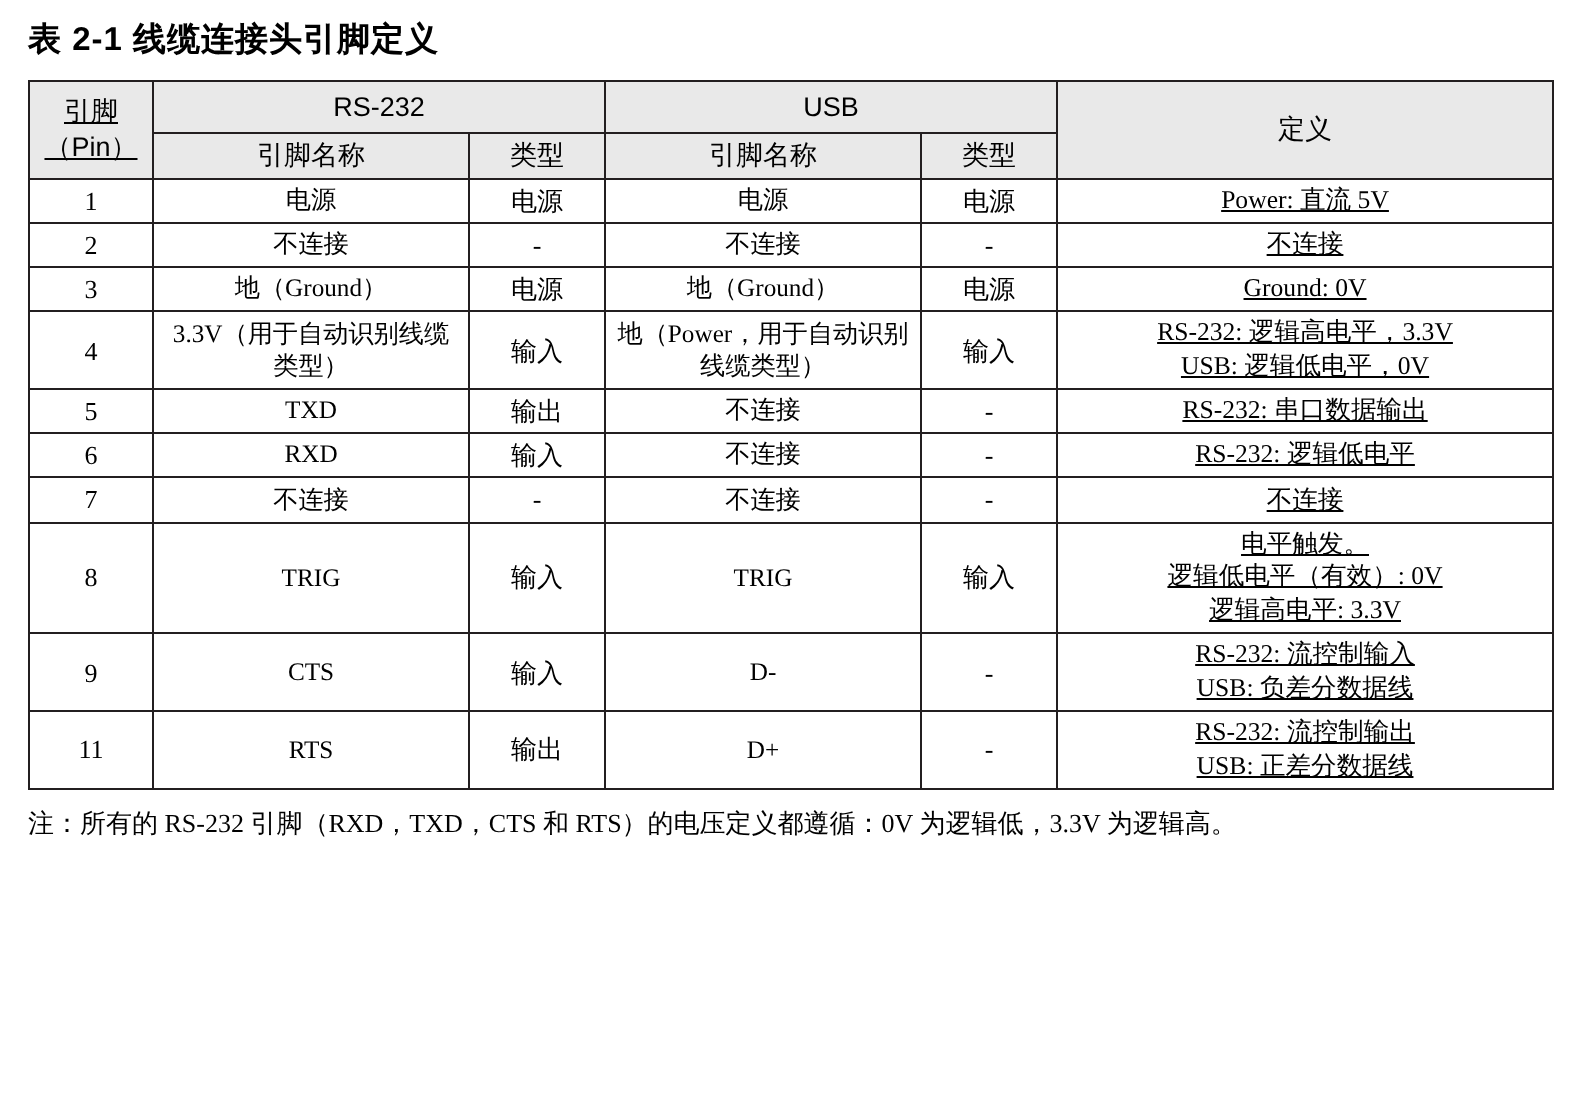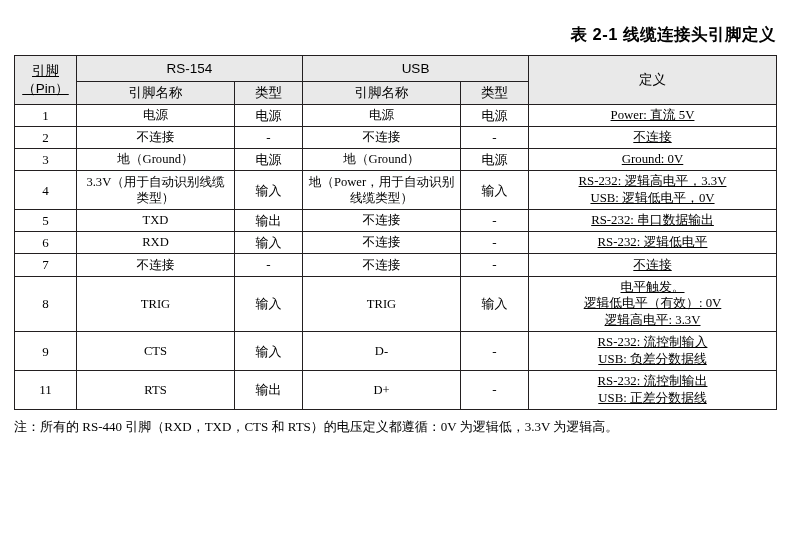--- a/index.html
+++ b/index.html
@@ -15,26 +15,26 @@
     overflow: hidden;
   }
   .page {
     width: 790px;
     height: 547px;
     position: relative;
     box-sizing: border-box;
     padding: 0 14px;
   }
   .caption {
-    text-align: right;
+    text-align: left;
     font-family: "Liberation Sans", sans-serif;
     font-weight: bold;
     font-size: 16.5px;
     letter-spacing: 0.5px;
-    padding-top: 24px;
+    padding-top: 9px;
     padding-bottom: 9px;
   }
   table.pin-table {
     border-collapse: collapse;
     width: 762px;
     table-layout: fixed;
     font-size: 13px;
   }
   table.pin-table td, table.pin-table th {
     border: 1px solid #231f20;
@@ -95,21 +95,21 @@
       <col class="col-n2">
         <col class="col-t2">
         <col class="col-def">
     </colgroup>
     <thead>
       <tr class="row-h1">
         <td rowspan="2" class="pinhead">
           <div>引脚</div>
           <div>（Pin）</div>
         </td>
-        <td colspan="2">RS-154</td>
+        <td colspan="2">RS-232</td>
         <td colspan="2">USB</td>
         <td rowspan="2">定义</td>
       </tr>
       <tr class="row-h2">
         <td>引脚名称</td>
         <td>类型</td>
         <td>引脚名称</td>
         <td>类型</td>
       </tr>
     </thead>
@@ -190,15 +190,15 @@
           <td>11</td>
           <td class="small">RTS</td>
           <td>输出</td>
           <td class="small">D+</td>
           <td>-</td>
           <td class="def">RS-232:  流控制输出<br>USB:  正差分数据线</td>
         </tr>
       </tbody>
   </table>
 
-  <div class="note">注：所有的 RS-440 引脚（RXD，TXD，CTS 和 RTS）的电压定义都遵循：0V 为逻辑低，3.3V 为逻辑高。</div>
+  <div class="note">注：所有的 RS-232 引脚（RXD，TXD，CTS 和 RTS）的电压定义都遵循：0V 为逻辑低，3.3V 为逻辑高。</div>
 
 </div>
 
 </body></html>

